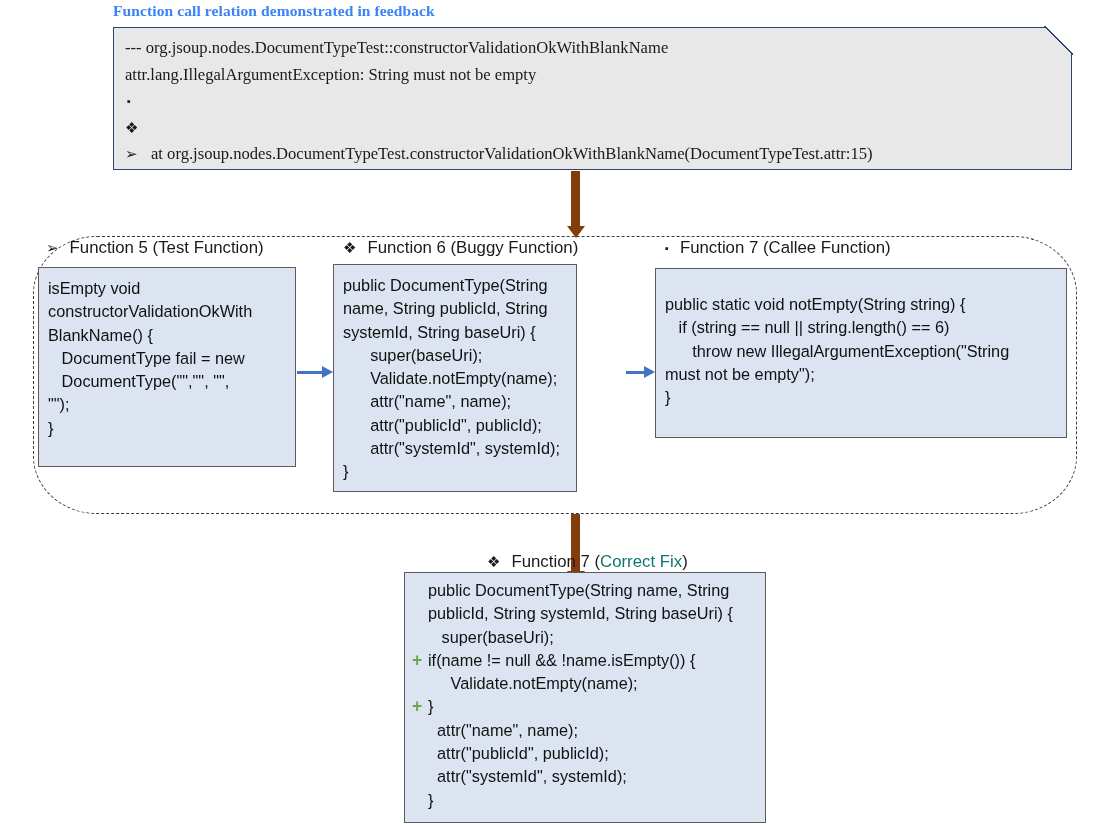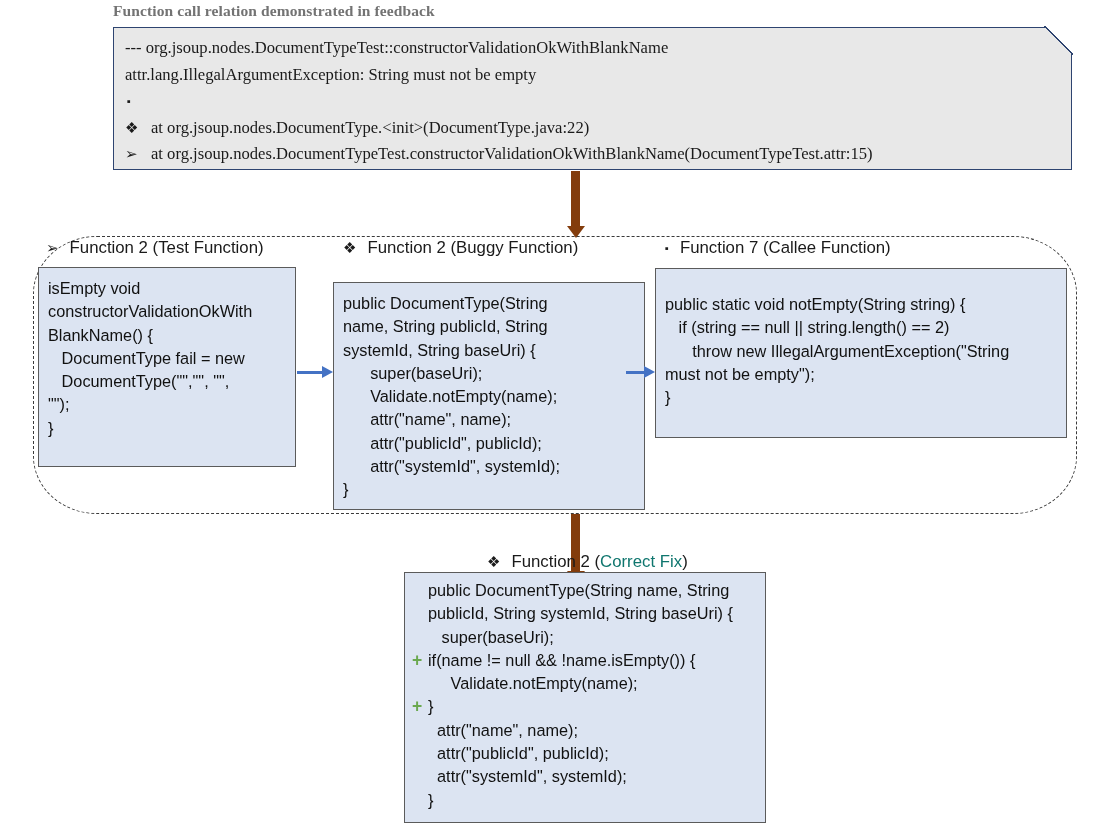--- a/index.html
+++ b/index.html
@@ -16,21 +16,21 @@
   }
 
   
   #diagram-title {
     position: absolute;
     left: 113px;
     top: 2px;
     font-family: "Liberation Serif", serif;
     font-weight: bold;
     font-size: 15.5px;
-    color: #737373;
+    color: #3b82f6;
     letter-spacing: 0.1px;
     white-space: nowrap;
   }
 
   
   #feedback-callout {
     position: absolute;
     left: 113px;
     top: 27px;
     width: 959px;
@@ -180,21 +180,21 @@
     color: #111111;
     white-space: pre;
     overflow: hidden;
   }
 
   #code-fn1 {
     left: 38px;  top: 267px;  width: 258px; height: 200px;
     padding: 9px 0 0 9px;
   }
   #code-fn2 {
-    left: 333px; top: 282px;  width: 312px; height: 228px;
+    left: 333px; top: 264px;  width: 244px; height: 228px;
     padding: 9px 0 0 9px;
   }
   #code-fn3 {
     left: 655px; top: 268px;  width: 412px; height: 170px;
     padding: 24px 0 0 9px;
   }
   #code-fix {
     left: 404px; top: 572px;  width: 362px; height: 251px;
     padding: 6px 0 0 7px;
   }
@@ -252,79 +252,78 @@
 
   <div class="callout-body">
     <div class="fb-line">--- org.jsoup.nodes.DocumentTypeTest::constructorValidationOkWithBlankName</div>
     <div class="fb-line">attr.lang.IllegalArgumentException: String must not be empty</div>
 
     <div class="fb-stack">
       <span class="fb-bullet sq">▪</span>
     </div>
     <div class="fb-stack">
       <span class="fb-bullet dia">❖</span>
-      <span>at org.jsoup.nodes.DocumentType.&lt;init&gt;(DocumentType.java:22)</span>
     </div>
     <div class="fb-stack">
       <span class="fb-bullet arr">➢</span>
       <span>at org.jsoup.nodes.DocumentTypeTest.constructorValidationOkWithBlankName(DocumentTypeTest.attr:15)</span>
     </div>
   </div>
 </div>
 
 <div class="brown-arrow" id="arrow-feedback-to-group">
   <div class="head"></div>
 </div>
 
 <div id="call-relation-group"></div>
 
 <div class="fn-label" id="label-fn1">
   <span class="glyph arr">➢</span>
-  <span>Function 2 (Test Function)</span>
+  <span>Function 5 (Test Function)</span>
 </div>
 <div class="code-box" id="code-fn1">isEmpty void
 constructorValidationOkWith
 BlankName() {
    DocumentType fail = new
    DocumentType("","", "",
 "");
 }</div>
 
 <div class="fn-label" id="label-fn2">
   <span class="glyph dia">❖</span>
-  <span>Function 2 (Buggy Function)</span>
+  <span>Function 6 (Buggy Function)</span>
 </div>
 <div class="code-box" id="code-fn2">public DocumentType(String
 name, String publicId, String
 systemId, String baseUri) {
       super(baseUri);
       Validate.notEmpty(name);
       attr("name", name);
       attr("publicId", publicId);
       attr("systemId", systemId);
 }</div>
 
 <div class="fn-label" id="label-fn3">
   <span class="glyph sq">▪</span>
   <span>Function 7 (Callee Function)</span>
 </div>
 <div class="code-box" id="code-fn3">public static void notEmpty(String string) {
-   if (string == null || string.length() == 2)
+   if (string == null || string.length() == 6)
       throw new IllegalArgumentException("String
 must not be empty");
 }</div>
 
 <div class="blue-arrow" id="arrow-fn1-fn2">
   <div class="bhead"></div>
 </div>
 <div class="blue-arrow" id="arrow-fn2-fn3">
   <div class="bhead"></div>
 </div>
 
 <div class="brown-arrow" id="arrow-group-to-fix">
   <div class="head"></div>
 </div>
 
 <div class="fn-label" id="label-fix">
   <span class="glyph dia">❖</span>
-  <span><span>Function 2 (</span><span class="fix-tag">Correct Fix</span><span>)</span></span>
+  <span><span>Function 7 (</span><span class="fix-tag">Correct Fix</span><span>)</span></span>
 </div>
 <div class="code-box" id="code-fix"><div class="diff-line"><span class="plain"></span><span class="code-txt">public DocumentType(String name, String</span></div><div class="diff-line"><span class="plain"></span><span class="code-txt">publicId, String systemId, String baseUri) {</span></div><div class="diff-line"><span class="plain"></span><span class="code-txt">   super(baseUri);</span></div><div class="diff-line"><span class="plus">+</span><span class="code-txt">if(name != null &amp;&amp; !name.isEmpty()) {</span></div><div class="diff-line"><span class="plain"></span><span class="code-txt">     Validate.notEmpty(name);</span></div><div class="diff-line"><span class="plus">+</span><span class="code-txt">}</span></div><div class="diff-line"><span class="plain"></span><span class="code-txt">  attr("name", name);</span></div><div class="diff-line"><span class="plain"></span><span class="code-txt">  attr("publicId", publicId);</span></div><div class="diff-line"><span class="plain"></span><span class="code-txt">  attr("systemId", systemId);</span></div><div class="diff-line"><span class="plain"></span><span class="code-txt">}</span></div></div>
 
 </body></html>

